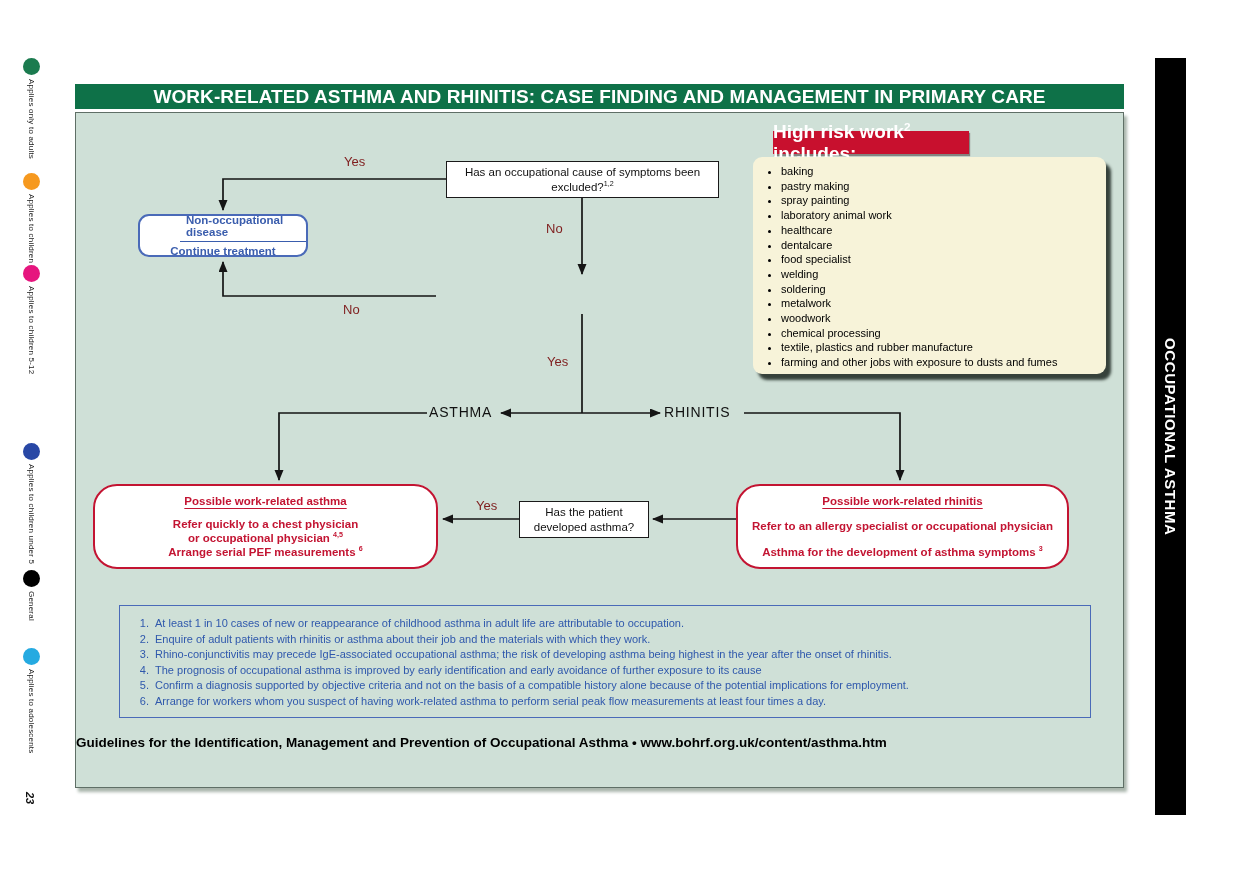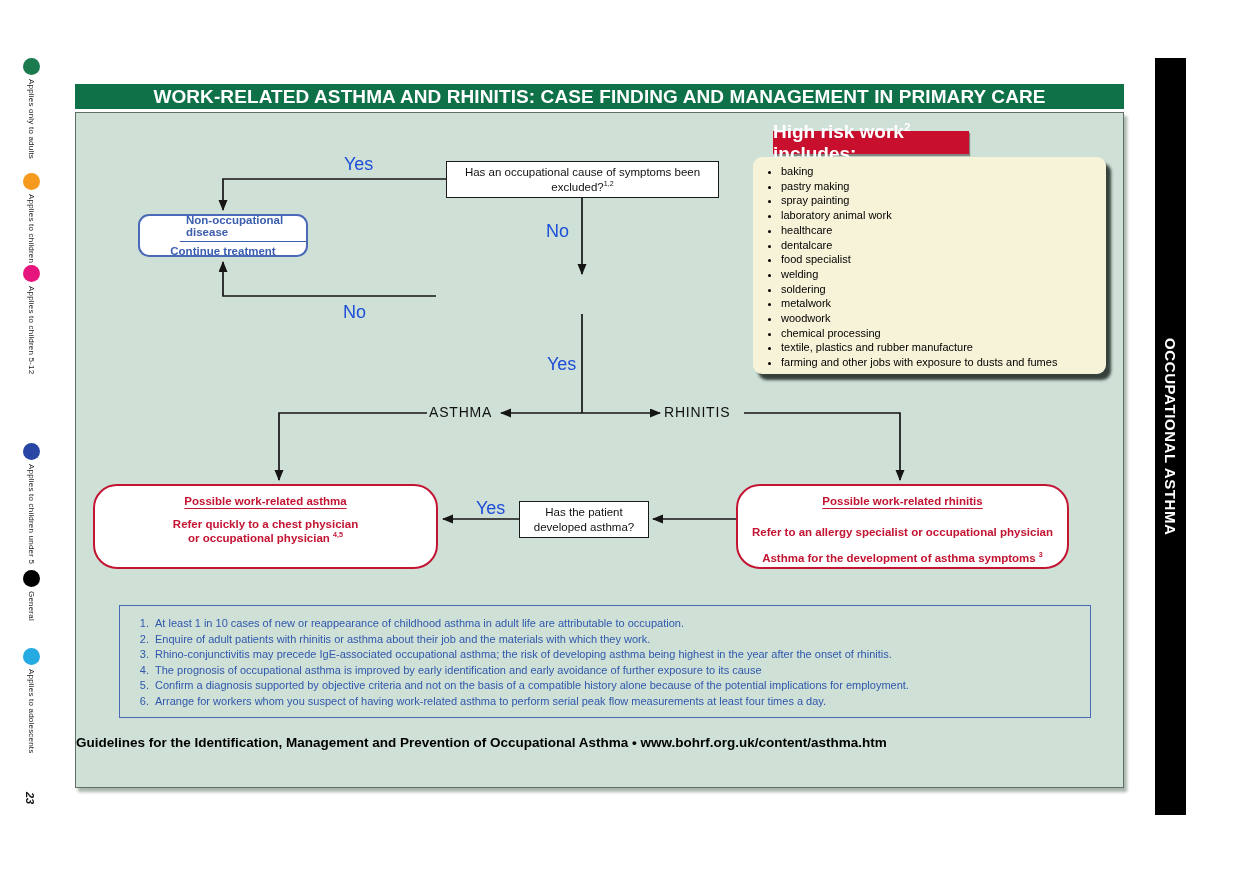--- a/index.html
+++ b/index.html
@@ -38,21 +38,21 @@
   .bbox { position:absolute; left:62px; top:101px; width:170px; height:43px; background:#fff;
     border:2px solid #4a6ab8; border-radius:11px; display:flex; flex-direction:column;
     align-items:center; justify-content:center; color:#3a5dad; font-weight:bold; font-size:11.5px; }
   .bbox .rule { border-bottom:1.5px solid #3a5dad; padding:0 6px 3px 6px; margin-bottom:3px;margin-left:40px; }
 
   .rbox { position:absolute; top:371px; height:85px; background:#fff; border:2px solid #c31432;
     border-radius:24px; color:#c31432; font-weight:bold; font-size:11.5px; line-height:14px;
     text-align:center; padding-top:8px; }
   .rbox .rtitle { text-decoration:underline; text-underline-offset:3px; }
 
-  .lbl { position:absolute; font-size:18px; color:#1d4ed8; }
+  .lbl { position:absolute; font-size:13px; color:#7f1d1d; }
   .branch-lbl { position:absolute; top:291px; font-size:14px; letter-spacing:.8px; color:#111; }
 
   
   .hr-head { position:absolute; left:697px; top:18px; width:196px; height:23px; background:#c8102e;
     border-radius:0; display:flex; align-items:center; justify-content:center;
     color:#fff; font-weight:bold; font-size:19px; box-shadow:1px 2px 1px rgba(40,20,20,.45); }
   .hr-box { position:absolute; left:677px; top:44px; width:353px; height:217px; background:#f7f3d9;
     border-radius:9px; box-shadow:5px 6px 3px rgba(15,25,20,.8); padding:7px 8px 6px 14px; }
   .hr-box ul { list-style:disc; padding-left:14px; }
   .hr-box li { font-size:11px; line-height:14.7px; color:#000; }
@@ -141,30 +141,31 @@
   <span class="lbl" style="left:471px; top:241px;">Yes</span>
   <span class="lbl" style="left:400px; top:385px;">Yes</span>
 
   <span class="branch-lbl" style="left:353px;">ASTHMA</span>
   <span class="branch-lbl" style="left:588px;">RHINITIS</span>
 
   <div class="rbox" style="left:17px; width:345px;">
     <div class="rtitle">Possible work-related asthma</div>
     <div style="margin-top:9px;">Refer quickly to a chest physician</div>
     <div><span>or occupational physician </span><sup>4,5</sup></div>
+    <div><span>Arrange serial PEF measurements </span><sup>6</sup></div>
   </div>
 
   <div class="qbox" style="left:443px; top:388px; width:130px; height:37px;">
     <div>Has the patient</div>
     <div>developed asthma?</div>
   </div>
 
   <div class="rbox" style="left:660px; width:333px;">
     <div class="rtitle">Possible work-related rhinitis</div>
-    <div style="margin-top:17px;">Refer to an allergy specialist or occupational physician</div>
+    <div style="margin-top:11px;">Refer to an allergy specialist or occupational physician</div>
     <div style="margin-top:12px;"><span>Asthma for the development of asthma symptoms </span><sup>3</sup></div>
   </div>
 
   <div class="hr-head">
     <span><span>High risk work</span><sup>2</sup><span> includes:</span></span>
   </div>
   <div class="hr-box">
     <ul>
       <li>baking</li>
       <li>pastry making</li>

